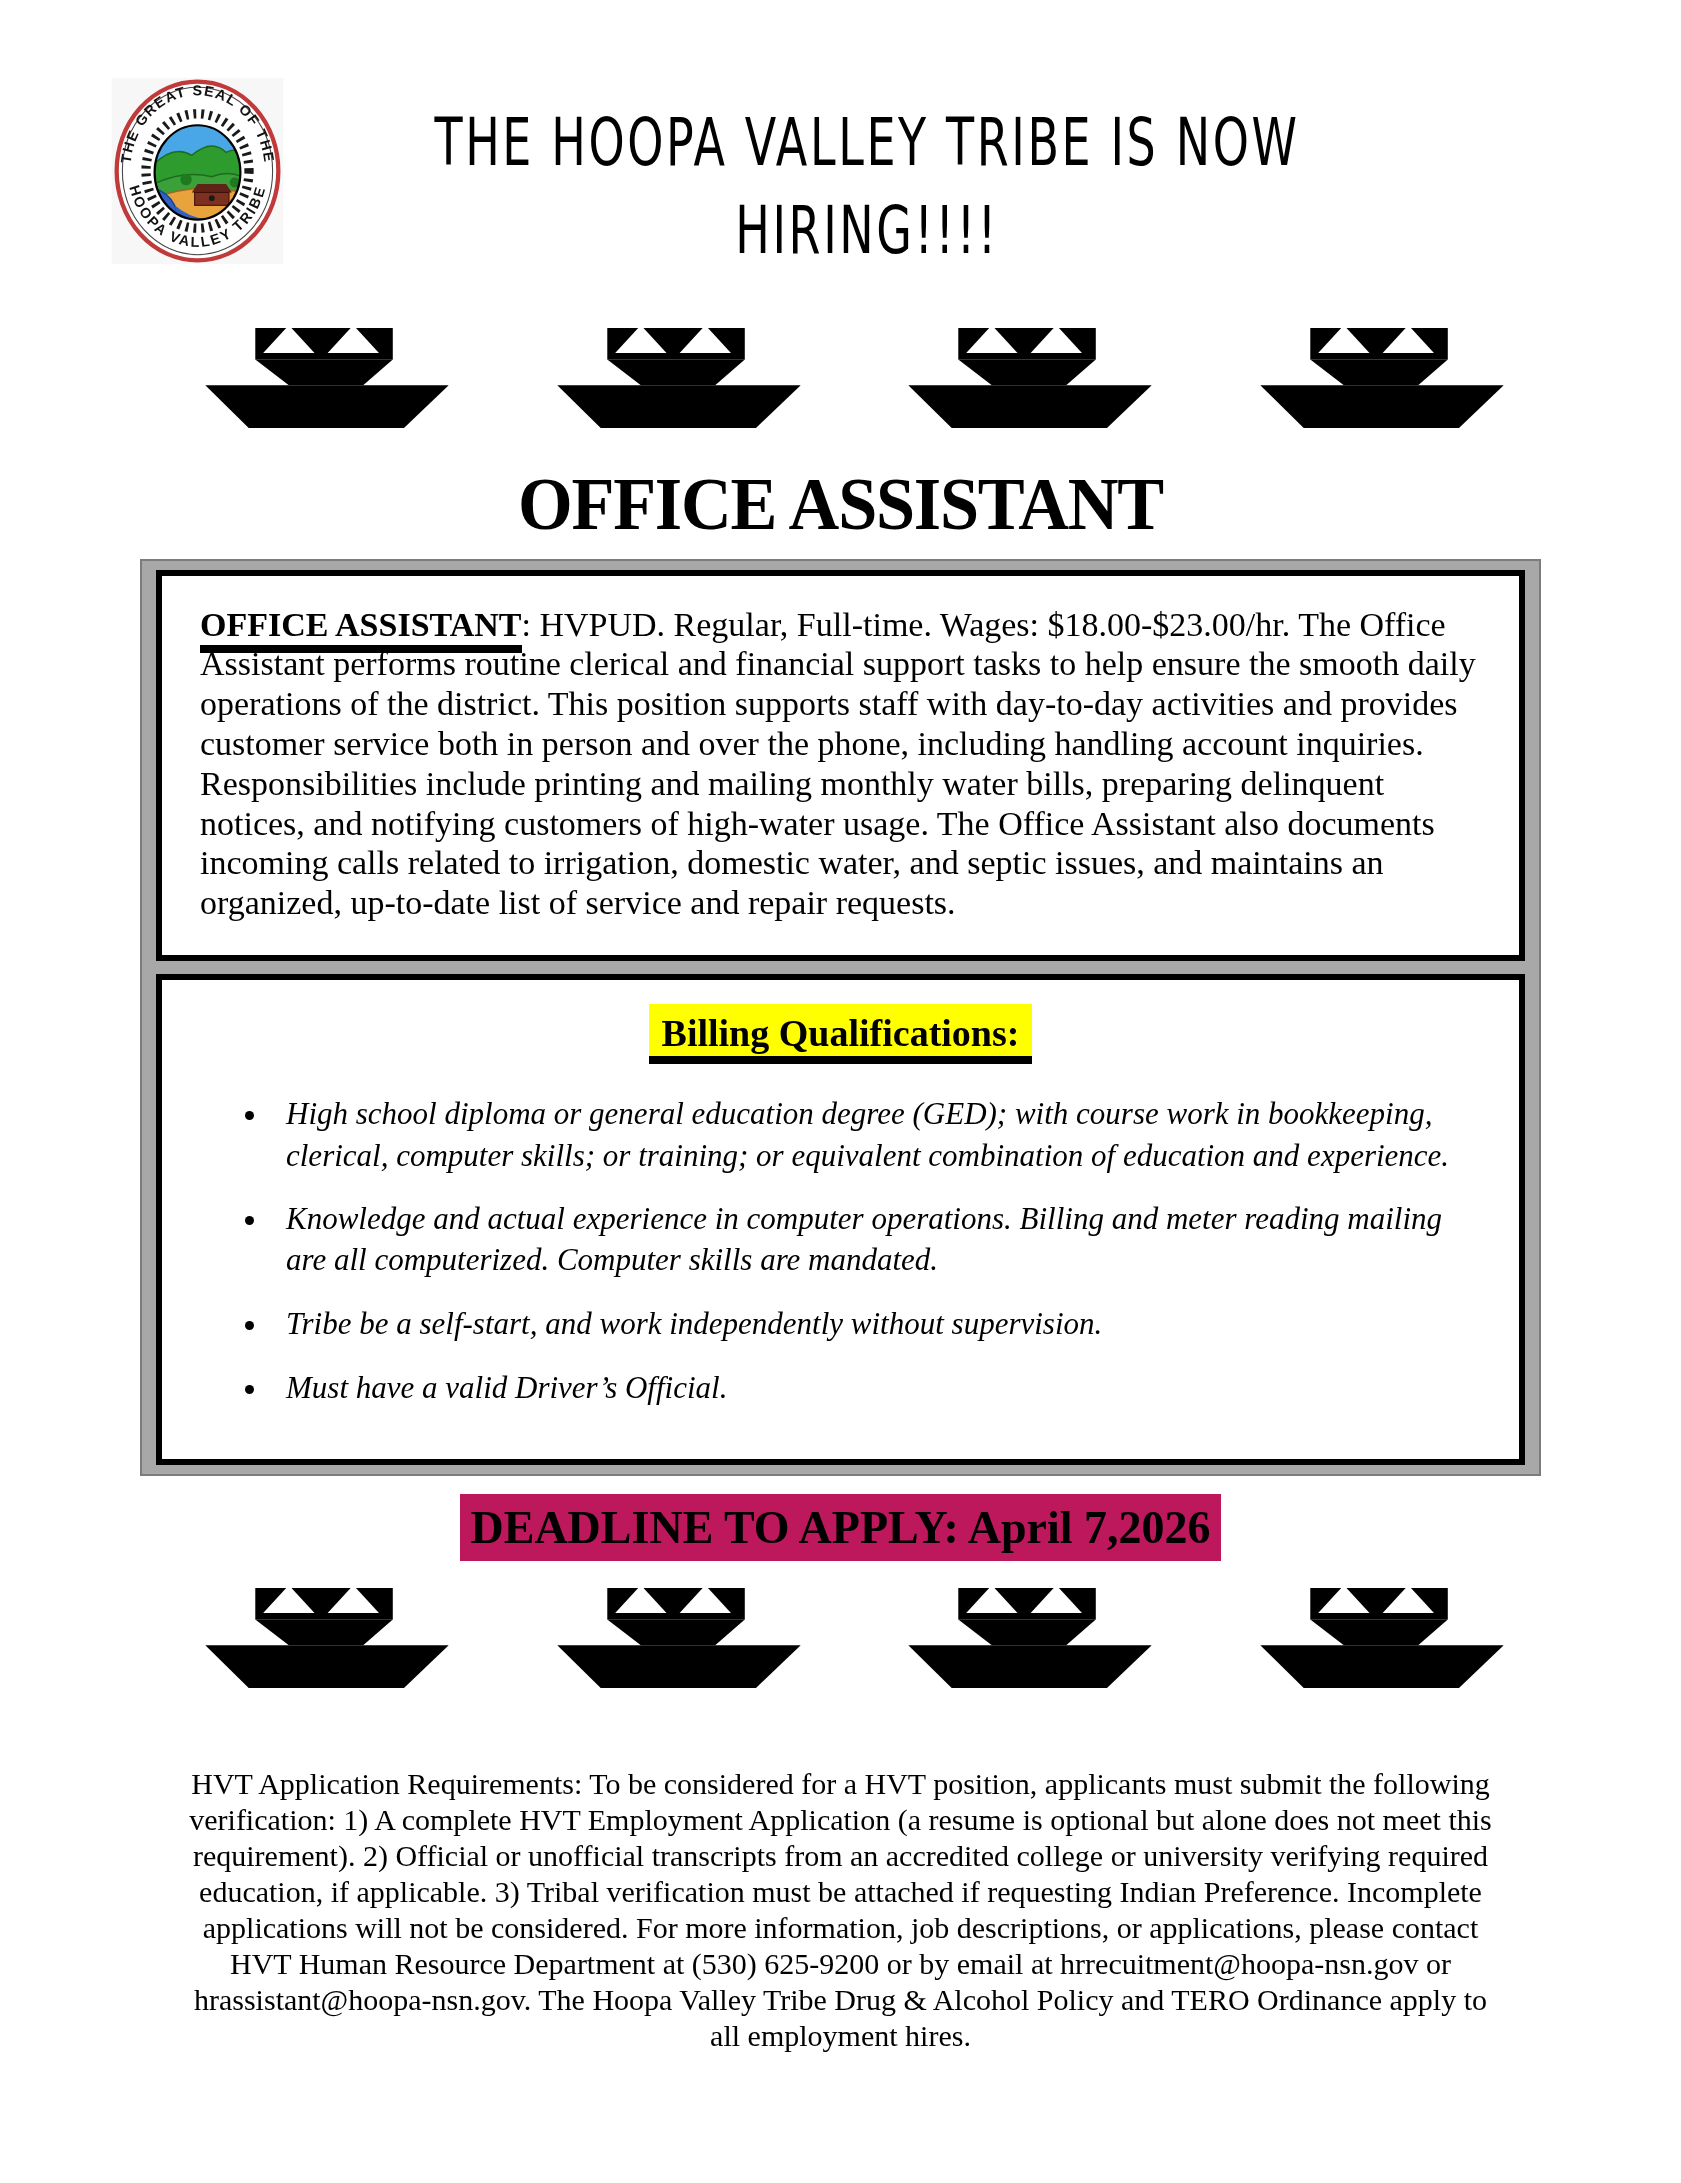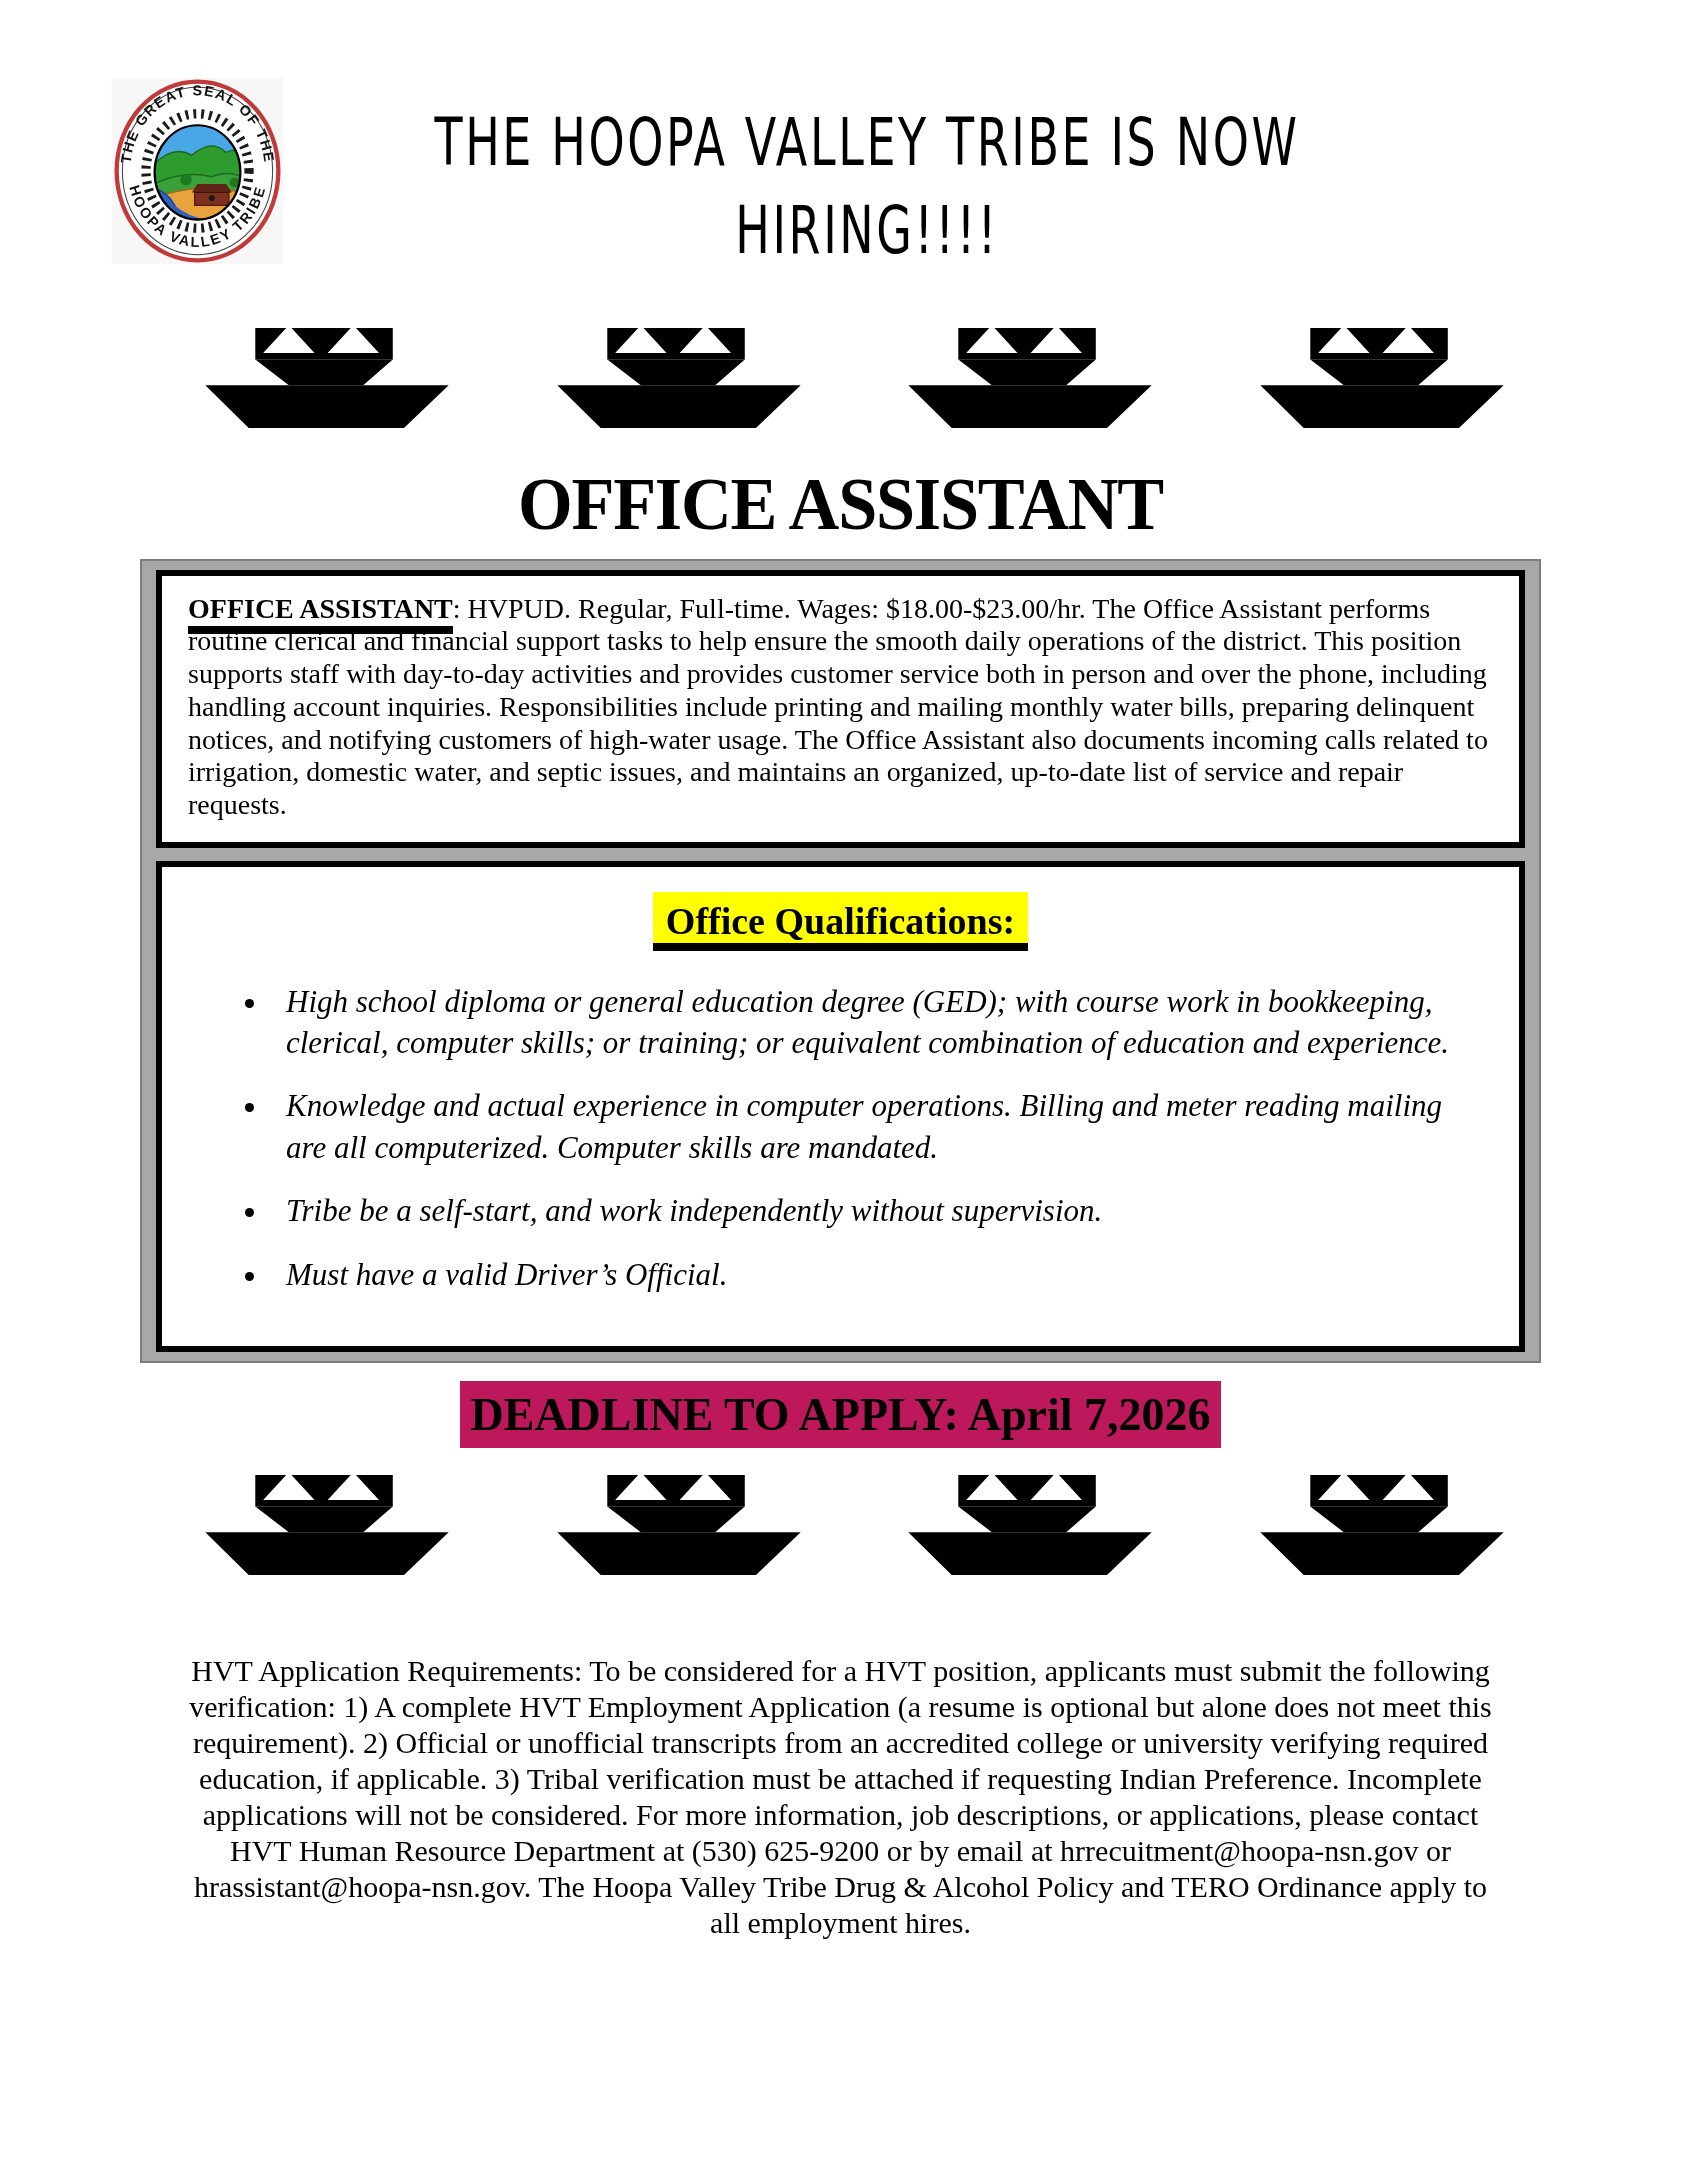--- a/index.html
+++ b/index.html
@@ -44,21 +44,21 @@
   
   .frame{
     margin:12px auto 0;width:1401px;box-sizing:border-box;
     background:#a8a8a8;border:2px solid #7c7c7c;
     padding:8.6px 14px;
   }
   .box{background:#ffffff;border:6px solid #000000;box-sizing:border-box;}
   .box.description{padding:17px 26px 20px;}
   .box.qualifications{margin-top:13px;padding:22.4px 26px 29px;}
 
-  .desc-text{margin:0;font-size:28px;line-height:1.17;}
+  .desc-text{margin:12px;font-size:34px;line-height:1.17;}
   .desc-lead{font-weight:bold;border-bottom:8.6px solid #000;padding-bottom:2px;}
 
   .qual-heading{text-align:center;margin-top:9.2px;}
   .qual-heading .hl{
     background:#ffff00;font-weight:bold;font-size:38px;
     padding:8px 13px 1.3px;border-bottom:8px solid #000;
   }
   .qual-list{
     margin:38px 33px 0 36px;padding-left:46px;
     font-size:31px;line-height:1.33;font-style:italic;
@@ -162,21 +162,21 @@
   <h1 class="job-title">OFFICE ASSISTANT</h1>
 
   <div class="frame">
 
     <div class="box description">
       <p class="desc-text"><span class="desc-lead">OFFICE ASSISTANT</span><span>: HVPUD. Regular, Full-time. Wages: $18.00-$23.00/hr. The Office Assistant performs routine clerical and financial support tasks to help ensure the smooth daily operations of the district. This position supports staff with day-to-day activities and provides customer service both in person and over the phone, including handling account inquiries. Responsibilities include printing and mailing monthly water bills, preparing delinquent notices, and notifying customers of high-water usage. The Office Assistant also documents incoming calls related to irrigation, domestic water, and septic issues, and maintains an organized, up-to-date list of service and repair requests.</span></p>
     </div>
 
     <div class="box qualifications">
       <div class="qual-heading">
-        <span class="hl">Office Qualifications:</span>
+        <span class="hl">Billing Qualifications:</span>
       </div>
       <ul class="qual-list">
         <li>High school diploma or general education degree (GED); with course work in bookkeeping, clerical, computer skills; or training; or equivalent combination of education and experience.</li>
         <li>Knowledge and actual experience in computer operations. Billing and meter reading mailing are all computerized. Computer skills are mandated.</li>
         <li>Tribe be a self-start, and work independently without supervision.</li>
         <li>Must have a valid Driver’s Official.</li>
       </ul>
     </div>
 
   </div>

